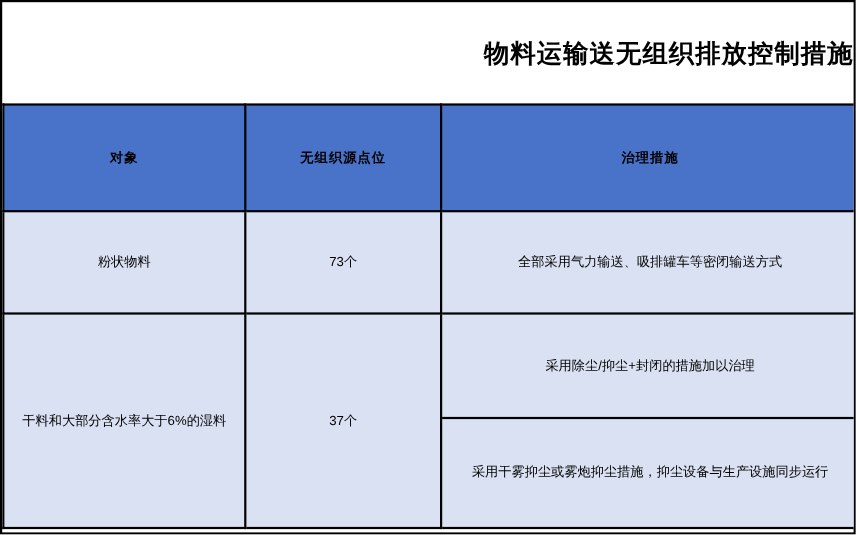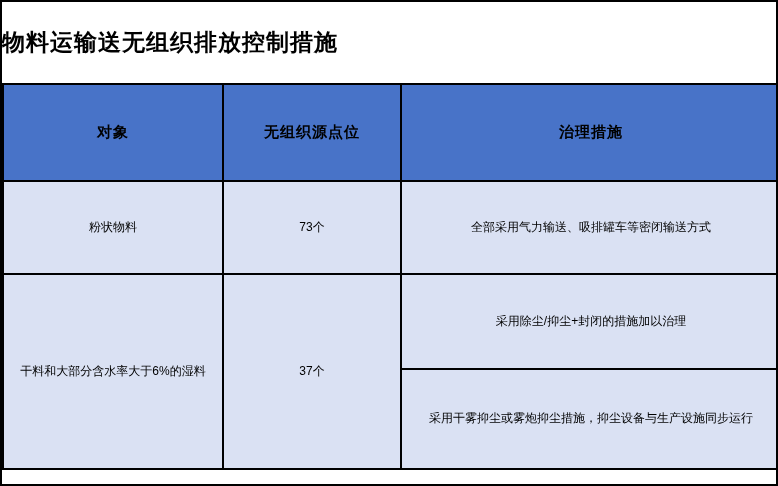--- a/index.html
+++ b/index.html
@@ -14,24 +14,24 @@
   body { font-family: "Liberation Sans", sans-serif; }
   .page {
     width: 778px;
     height: 486px;
     background: var(--page-bg);
     border: 2px solid var(--border);
     overflow: hidden;
     position: relative;
   }
   .title-area {
-    height: 81px;
+    height: 92px;
     display: flex;
     align-items: center;
-    justify-content: flex-start;
+    justify-content: flex-end;
   }
   .page-title {
     font-size: 23px;
     font-weight: bold;
     color: var(--text);
     letter-spacing: 1px;
   }
   table.measures {
     width: 100%;
     height: 387px;
@@ -41,21 +41,21 @@
   table.measures th,
   table.measures td {
     border: 2px solid var(--border);
     text-align: center;
     vertical-align: middle;
     color: var(--text);
     line-height: 1.65;
   }
   table.measures th {
     background: var(--header-bg);
-    font-size: 15px;
+    font-size: 12px;
     font-weight: bold;
     letter-spacing: 1px;
   }
   table.measures td {
     background: var(--cell-bg);
     font-size: 12px;
     font-weight: normal;
     padding: 4px 6px;
   }
   col.c1 { width: 220px; }

